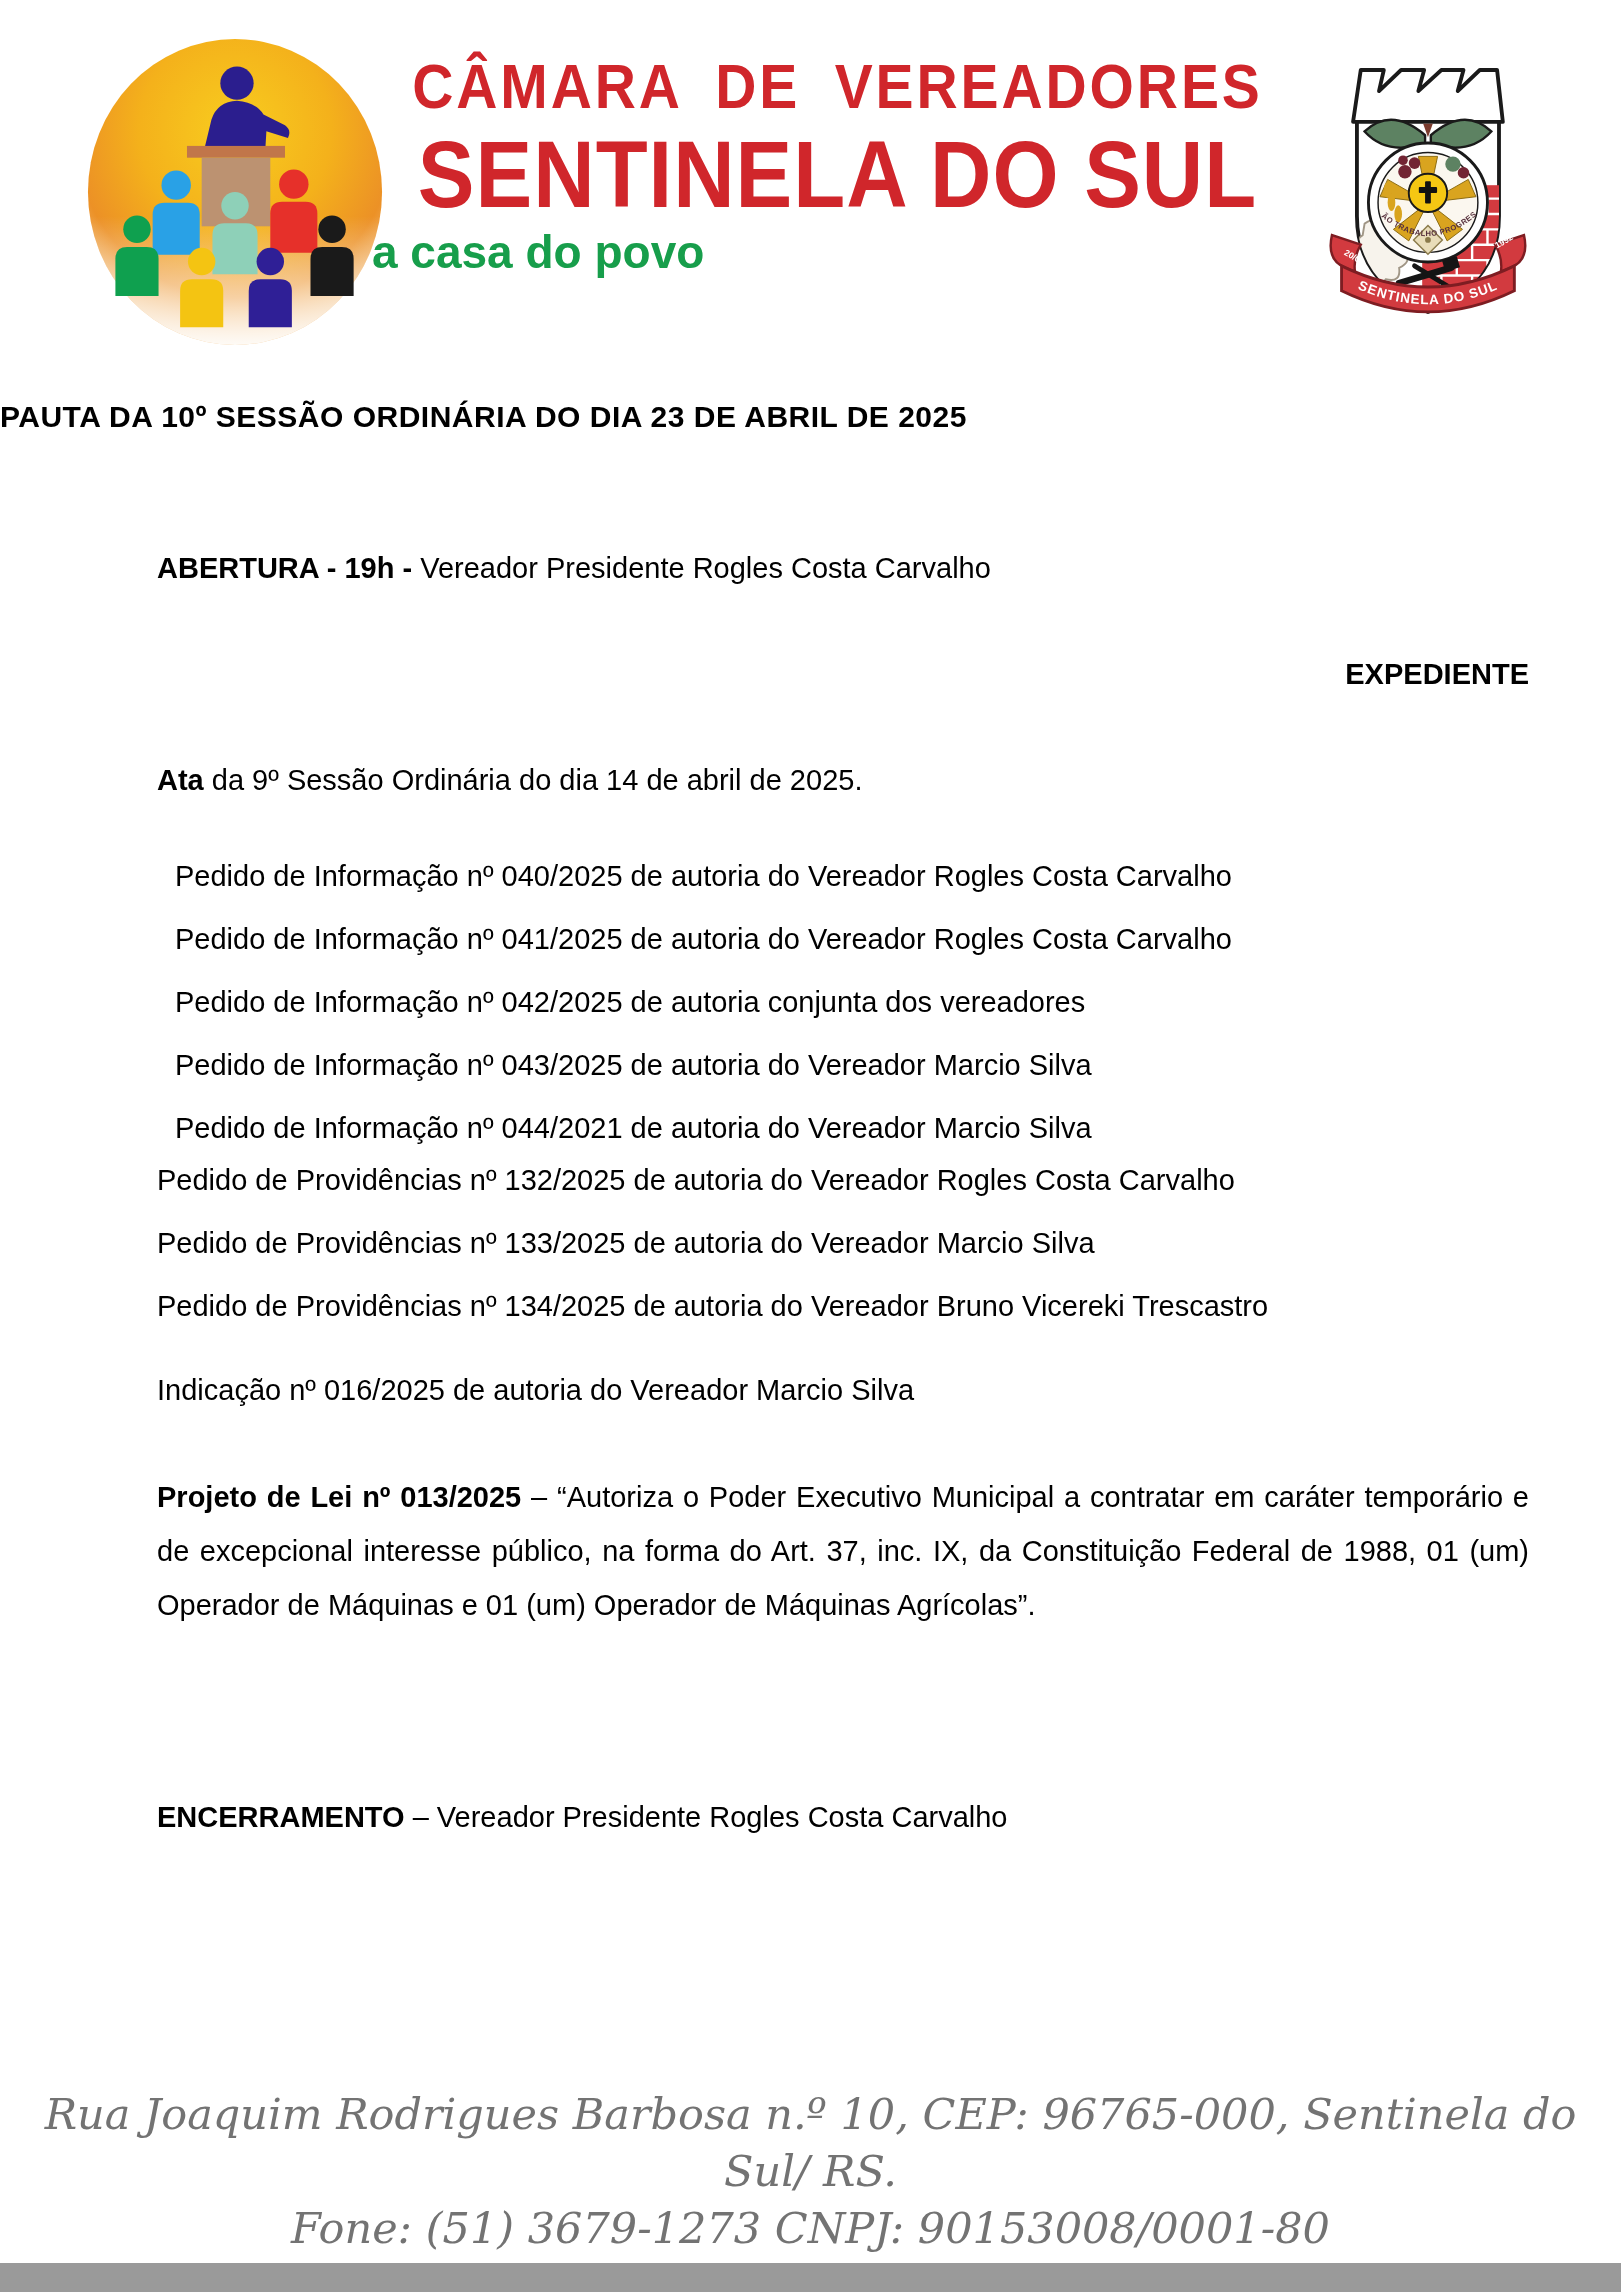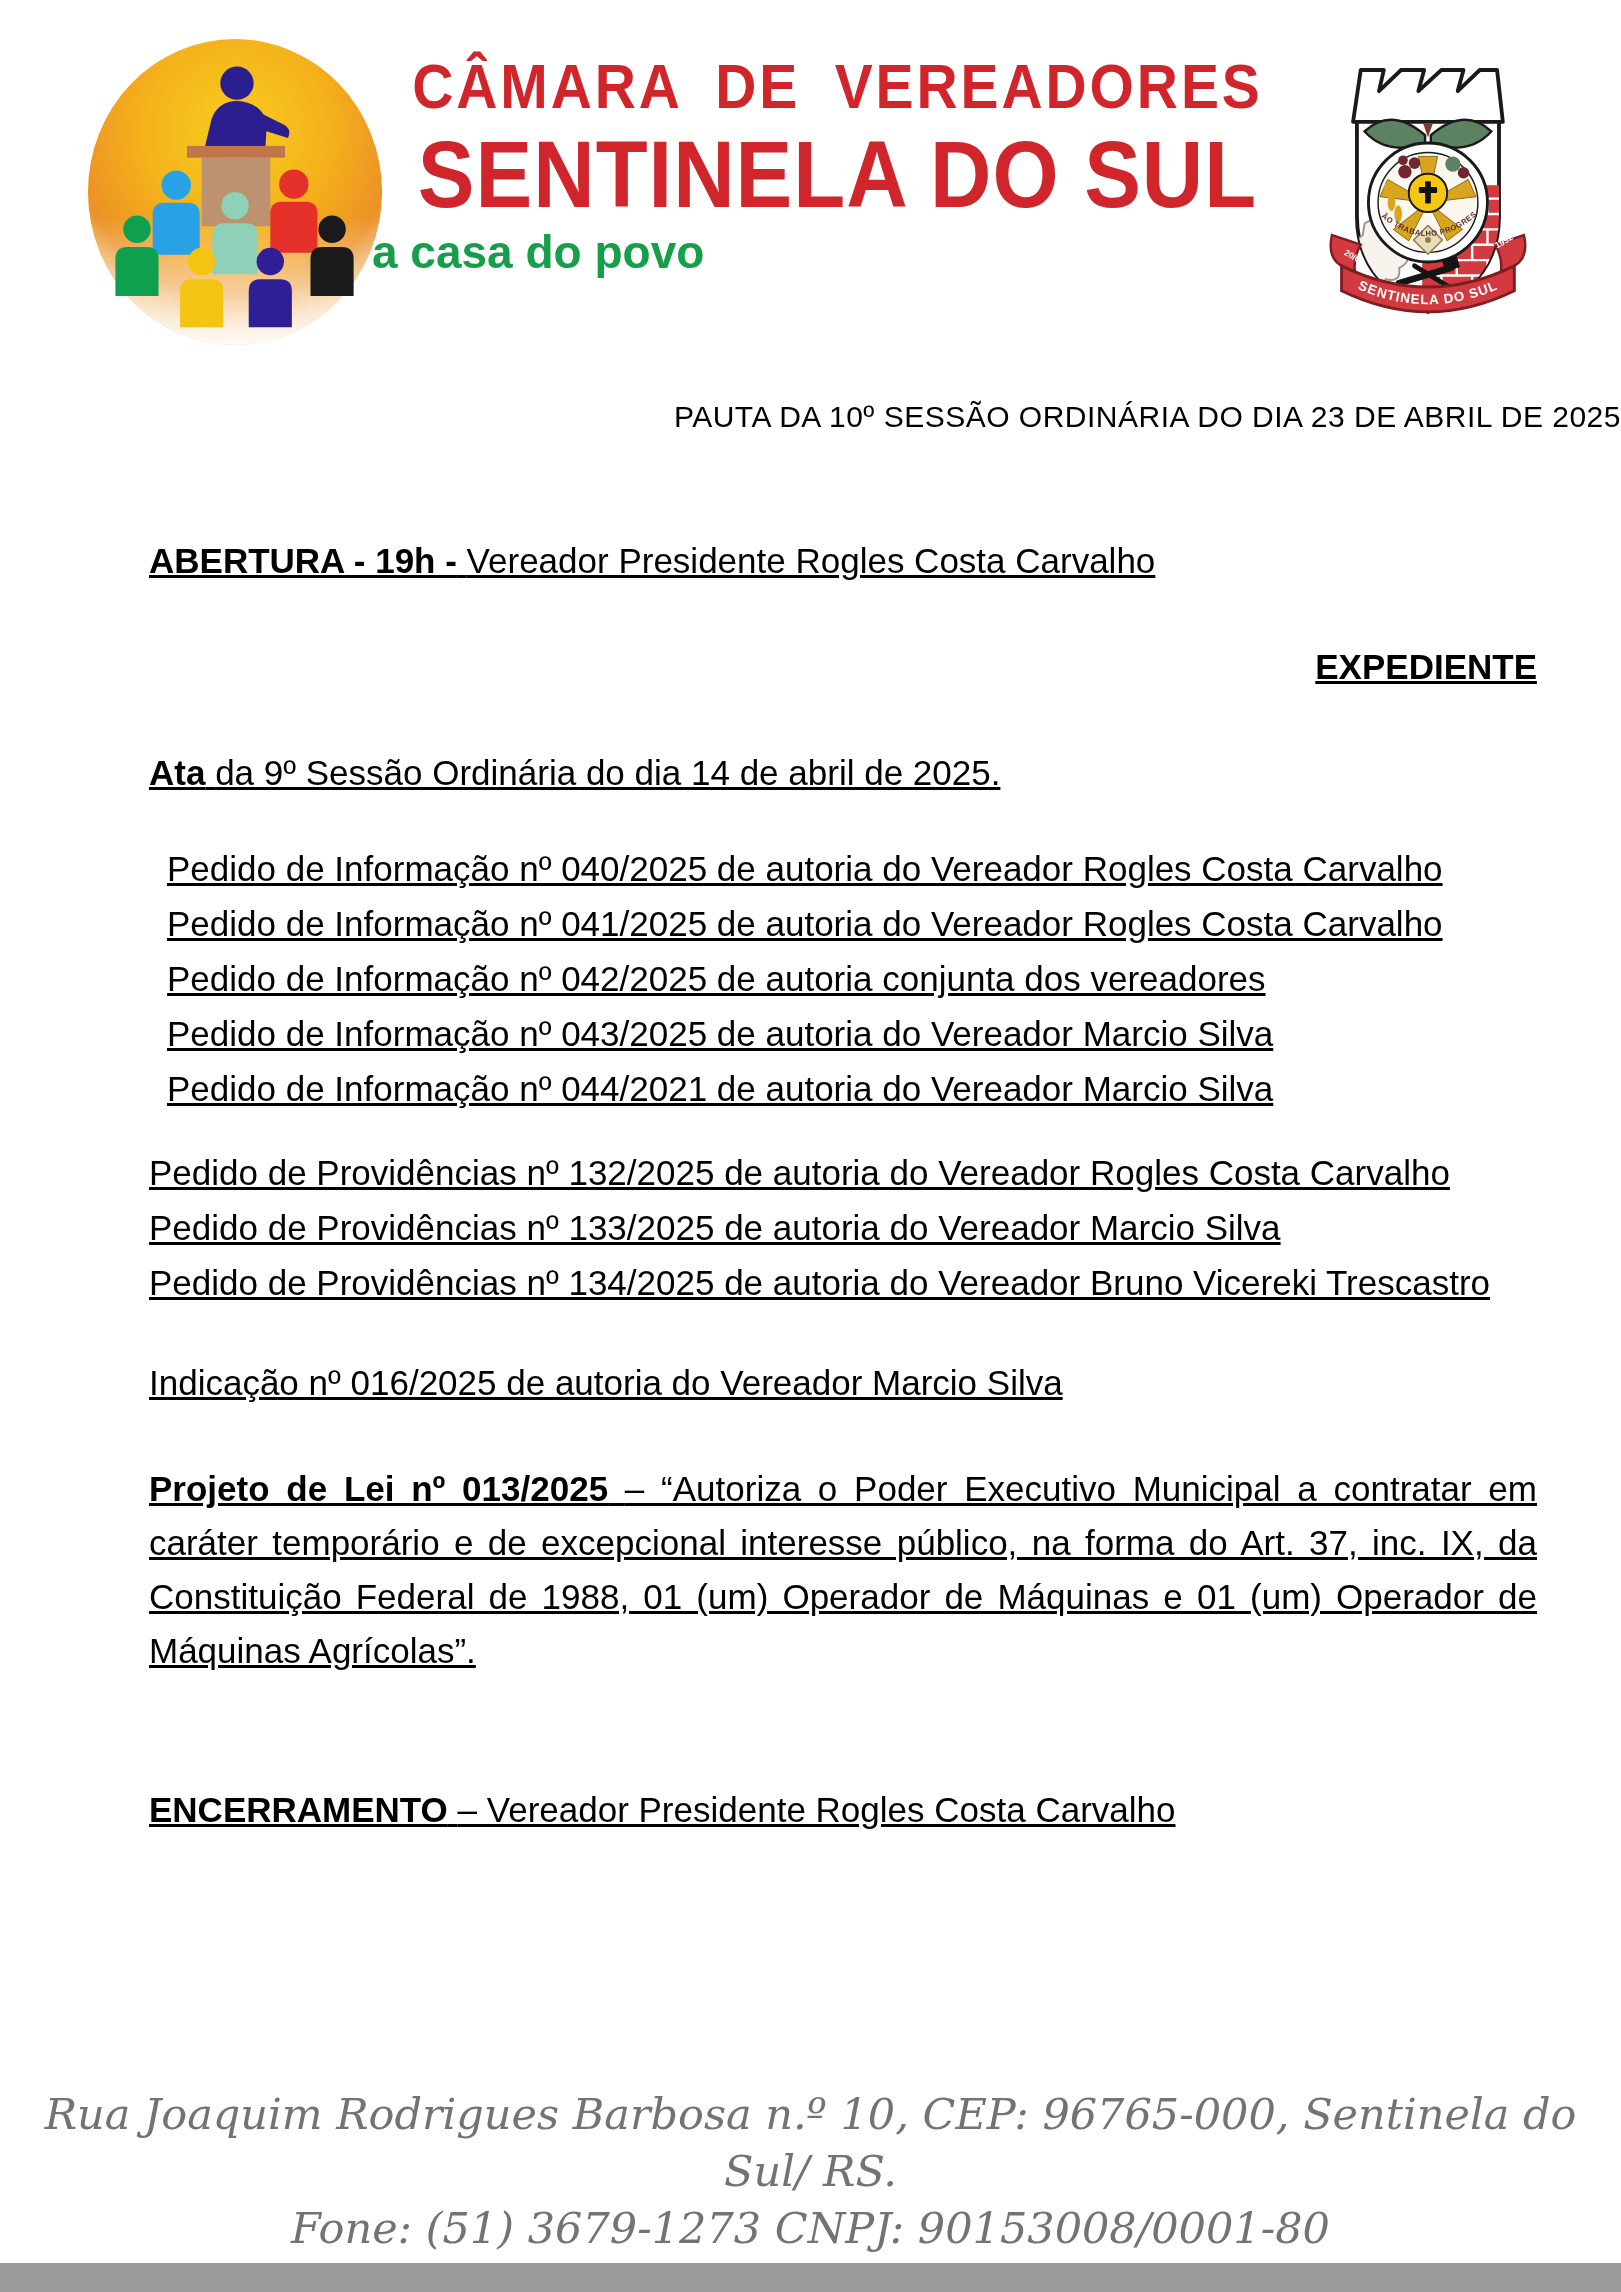--- a/index.html
+++ b/index.html
@@ -27,24 +27,24 @@
     letter-spacing:1px; margin-top:9.8px; transform:scaleY(1.12); transform-origin:top center;
   }
   .brand-tagline {
     color:#179e4b; font-weight:bold; font-size:46px; line-height:51px;
     text-align:left; padding-right:15.7px; margin-top:13.7px;
   }
 
   
   .doc-title {
     position:absolute; top:400px; left:0; width:100%;
-    text-align:right; font-size:30px; font-weight:normal; letter-spacing:0.5px; margin:0;
+    text-align:left; font-size:30px; font-weight:bold; letter-spacing:0.5px; margin:0;
   }
   .content { position:absolute; left:145px; top:0; width:1396px; height:100%; }
-  .content p { margin:4px; font-size:35px; line-height:51px;text-decoration:underline; }
+  .content p { margin:12px; font-size:29px; line-height:51px; }
   .line { position:absolute; left:0; right:0; }
   .abertura      { top:531px; }
   .expediente    { top:637px; font-weight:bold;text-align:right; }
   .ata           { top:743px; }
   .info-block    { top:839px;  position:absolute; left:18px; right:0; }
   .prov-block    { top:1143px; position:absolute; left:0; right:0; }
   .indicacao     { top:1353px; }
   .projeto       { top:1458px; text-align:justify; }
   .content p.projeto { line-height:54px; }
   .encerramento  { top:1780px; }

